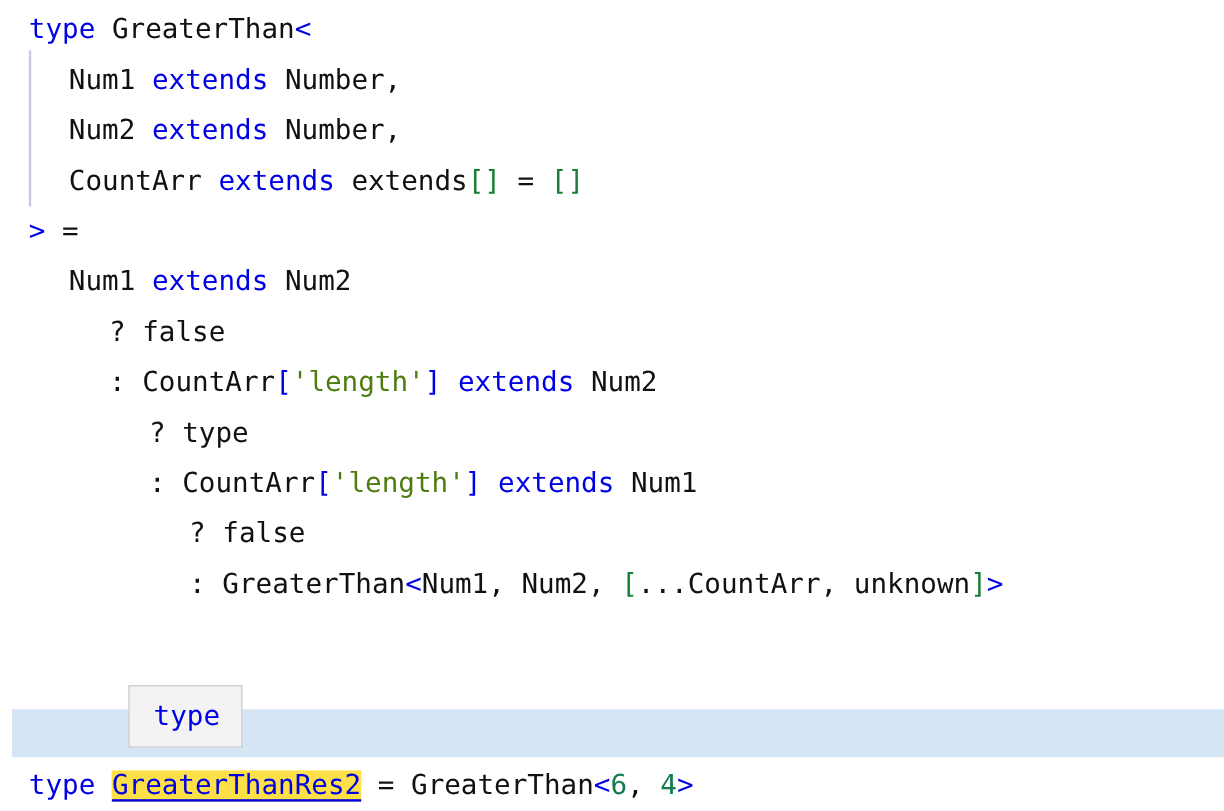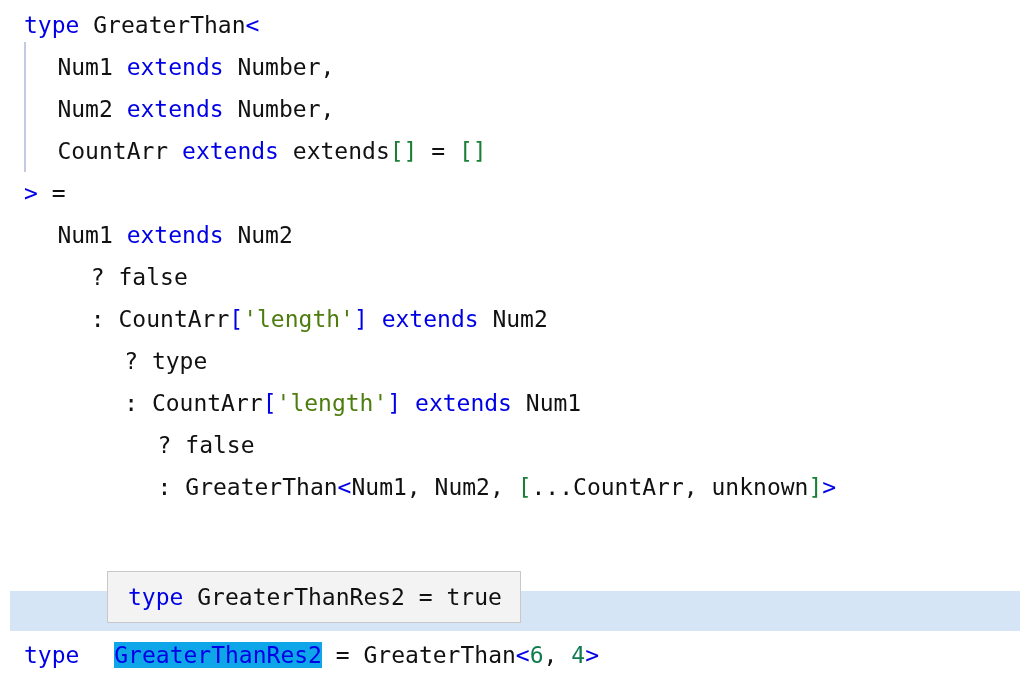--- a/index.html
+++ b/index.html
@@ -82,23 +82,23 @@
     padding: 0 18px 0 20px;
     white-space: pre;
     font-size: 23px;
     color: #111111;
     z-index: 5;
   }
 
   
   .decl-link {
     color: #0000e6;
+    text-decoration: underline;
     text-underline-offset: 4px;
-    background: #0ea5e9;
-    margin-left: 21px;
+    background: #fde047;
   }
 </style>
 </head>
 <body>
 
 <div id="root">
 
   <div class="indent-guide"></div>
 
   <div class="line-highlight"></div>
@@ -115,15 +115,15 @@
       <div class="line ind4" style="top: 298px;"><span class="txt plain">: CountArr</span><span class="txt brk-b">[</span><span class="txt str">'length'</span><span class="txt brk-b">]</span><span class="txt plain"> </span><span class="txt kw">extends</span><span class="txt plain"> Num2</span></div>
       <div class="line ind6" style="top: 340px;"><span class="txt plain">? type</span></div>
       <div class="line ind6" style="top: 382px;"><span class="txt plain">: CountArr</span><span class="txt brk-b">[</span><span class="txt str">'length'</span><span class="txt brk-b">]</span><span class="txt plain"> </span><span class="txt kw">extends</span><span class="txt plain"> Num1</span></div>
       <div class="line ind8" style="top: 424px;"><span class="txt plain">? false</span></div>
       <div class="line ind8" style="top: 466px;"><span class="txt plain">: GreaterThan</span><span class="txt angle">&lt;</span><span class="txt plain">Num1, Num2, </span><span class="txt brk-g">[</span><span class="txt plain">...CountArr, unknown</span><span class="txt brk-g">]</span><span class="txt angle">&gt;</span></div>
       <div class="line ind0" style="top: 634px;"><span class="txt kw">type</span><span class="txt plain"> </span><span class="txt decl-link">GreaterThanRes2</span><span class="txt plain"> = GreaterThan</span><span class="txt angle">&lt;</span><span class="txt num">6</span><span class="txt plain">, </span><span class="txt num">4</span><span class="txt angle">&gt;</span></div>
     </div>
 
   <div class="tooltip">
     
-  <span class="txt kw">type</span><span class="txt plain"> GreaterThanRes2 = true</span></div>
+  <span class="txt kw">type</span></div>
 
 </div>
 
 </body></html>

